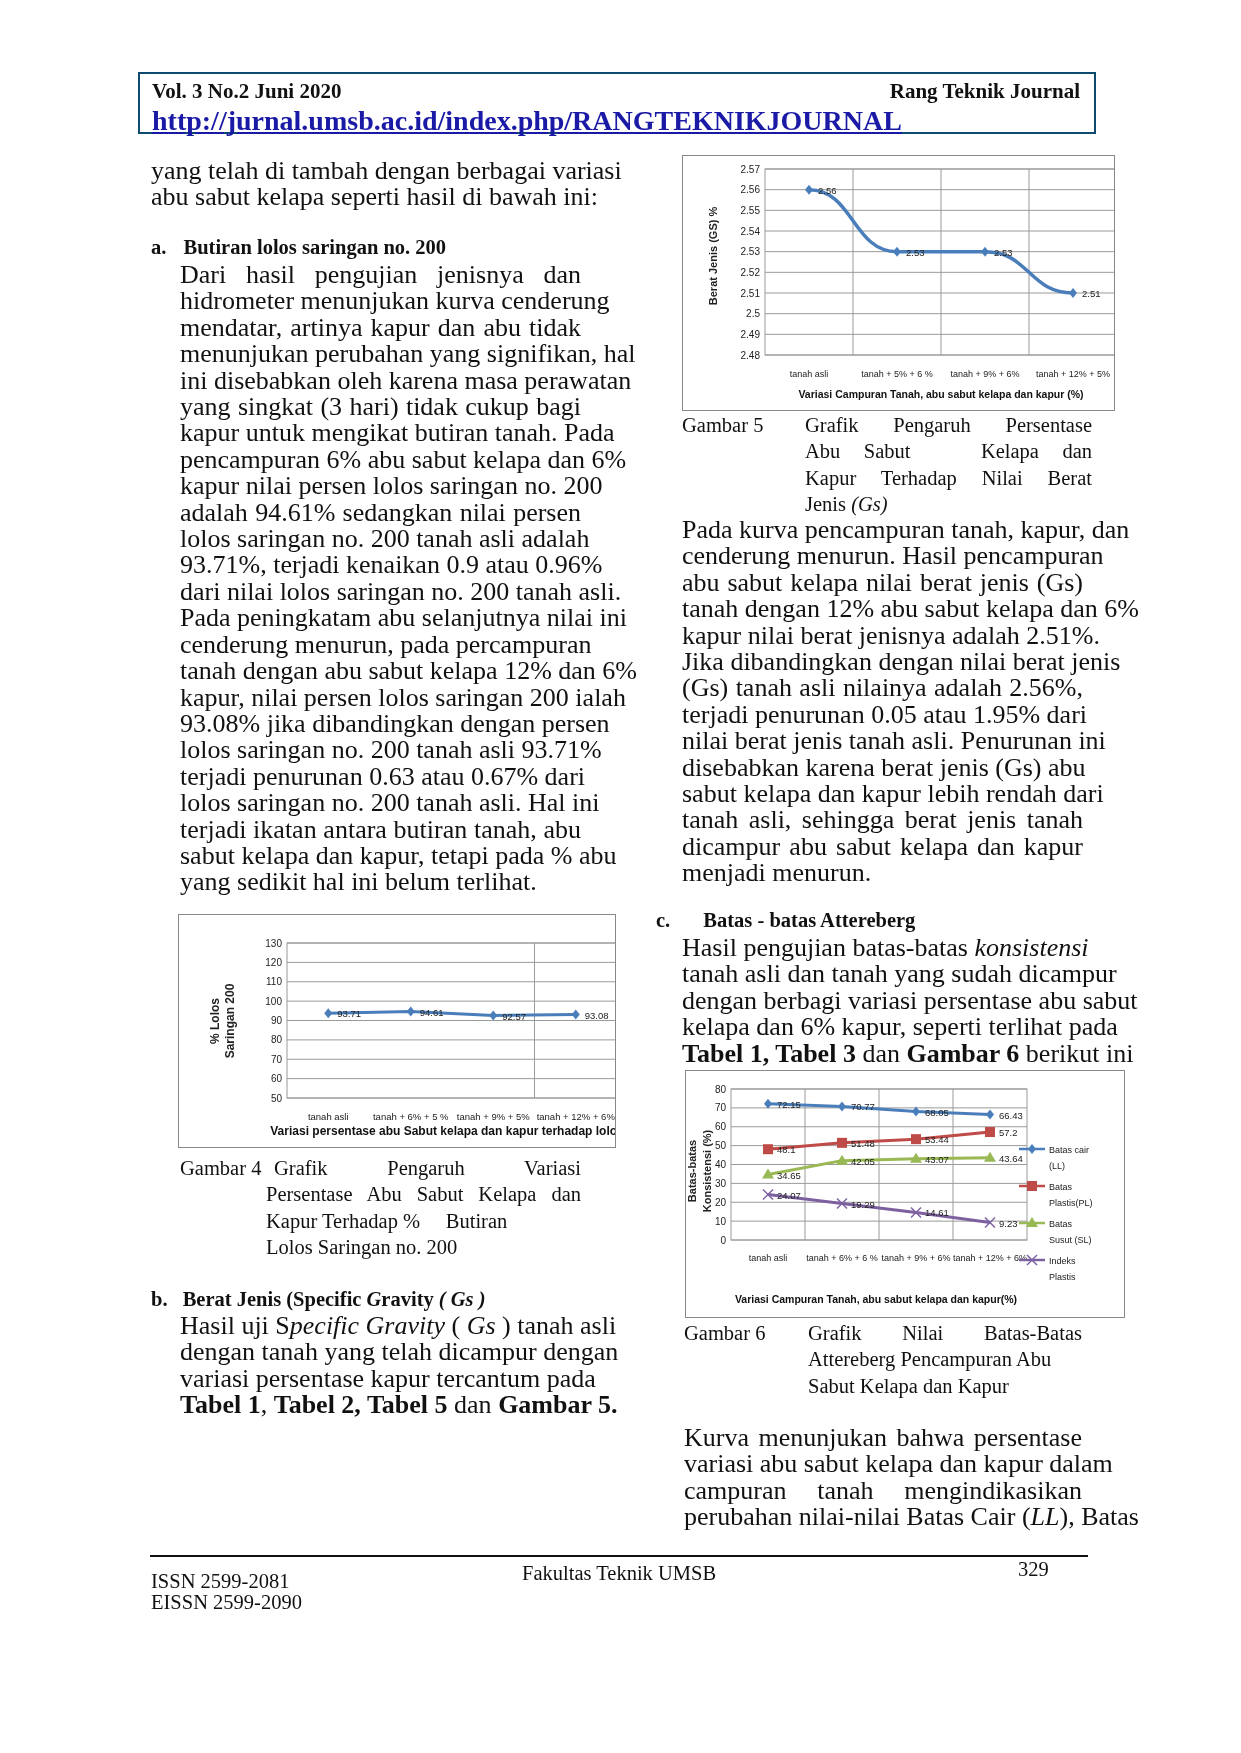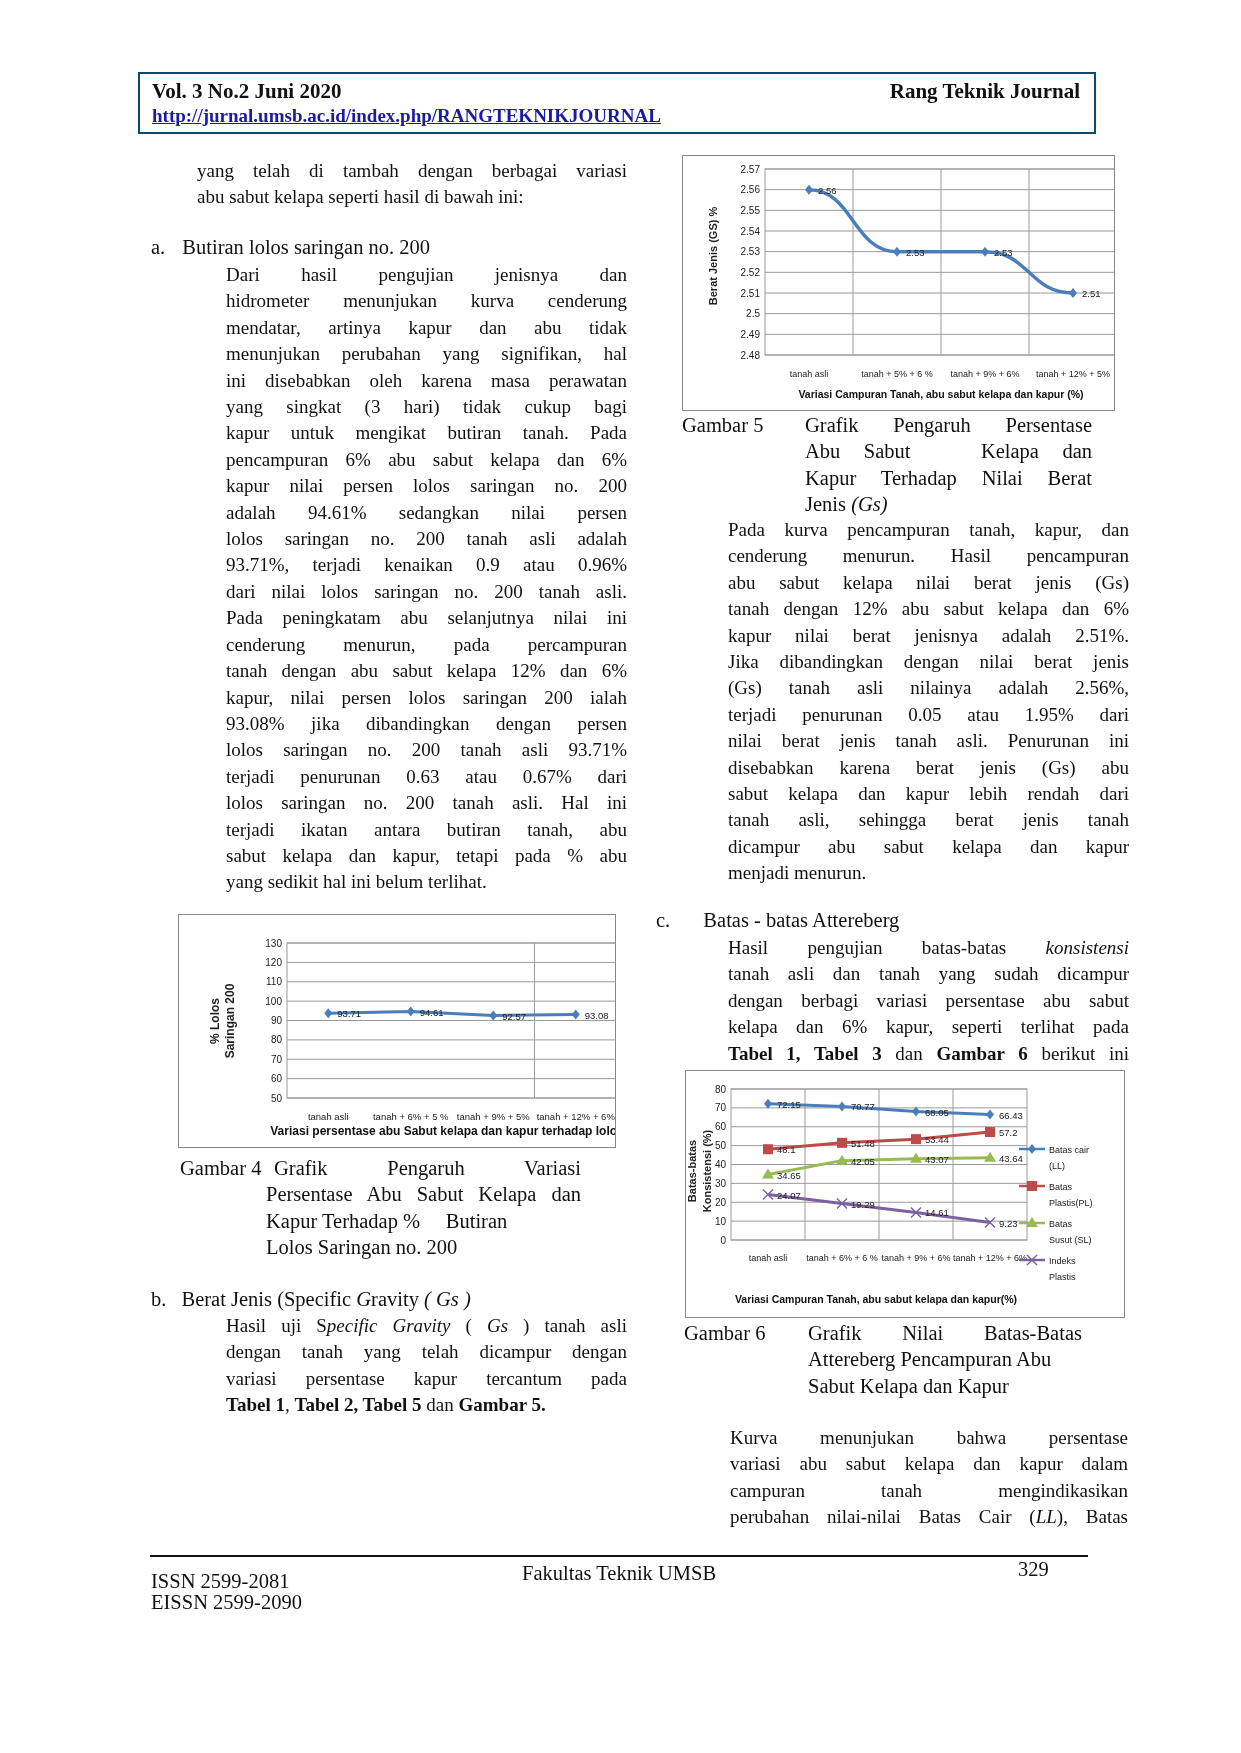--- a/index.html
+++ b/index.html
@@ -1,24 +1,24 @@
 <!DOCTYPE html>
 <html><head>
 <meta charset="utf-8">
 <style>
   html,body{margin:0;padding:0;background:#fff;}
   body{width:1241px;height:1753px;position:relative;font-family:"Liberation Serif","DejaVu Serif",serif;color:#111;overflow:hidden;}
   .hdr{position:absolute;left:138px;top:72px;width:958px;height:62px;border:2px solid #0c4a6e;box-sizing:border-box;}
   .hdr .vol{position:absolute;left:12px;top:5px;font-weight:bold;font-size:21px;}
   .hdr .jn{position:absolute;right:14px;top:5px;font-weight:bold;font-size:21px;}
-  .hdr .url{position:absolute;left:12px;top:31px;font-weight:bold;font-size:19px;color:#1a1aa6;text-decoration:underline;text-align:center;}
-  .p{position:absolute;font-size:19px;line-height:26.4px;text-align:justify;margin-left:46px;}
+  .hdr .url{position:absolute;left:12px;top:31px;font-weight:bold;font-size:28px;color:#1a1aa6;text-decoration:underline;text-align:center;}
+  .p{position:absolute;font-size:26px;line-height:26.4px;text-align:justify;}
   .p .line{display:block;text-align:justify;text-align-last:justify;white-space:nowrap;}
   .p .line.last{text-align-last:left;}
-  .h{position:absolute;font-size:20.5px;font-weight:normal;}
+  .h{position:absolute;font-size:20.5px;font-weight:bold;}
   .chartbox{position:absolute;border:1.5px solid #888;background:#fff;box-sizing:border-box;}
   svg text{font-family:"Liberation Sans","DejaVu Sans",sans-serif;}
   .cap{position:absolute;font-size:20.5px;line-height:26.4px;}
   .foot{position:absolute;font-size:20.5px;}
   .rule{position:absolute;left:150px;top:1555px;width:938px;height:1.5px;background:#111;}
 </style>
 </head>
 <body>
 
 <div class="hdr">

